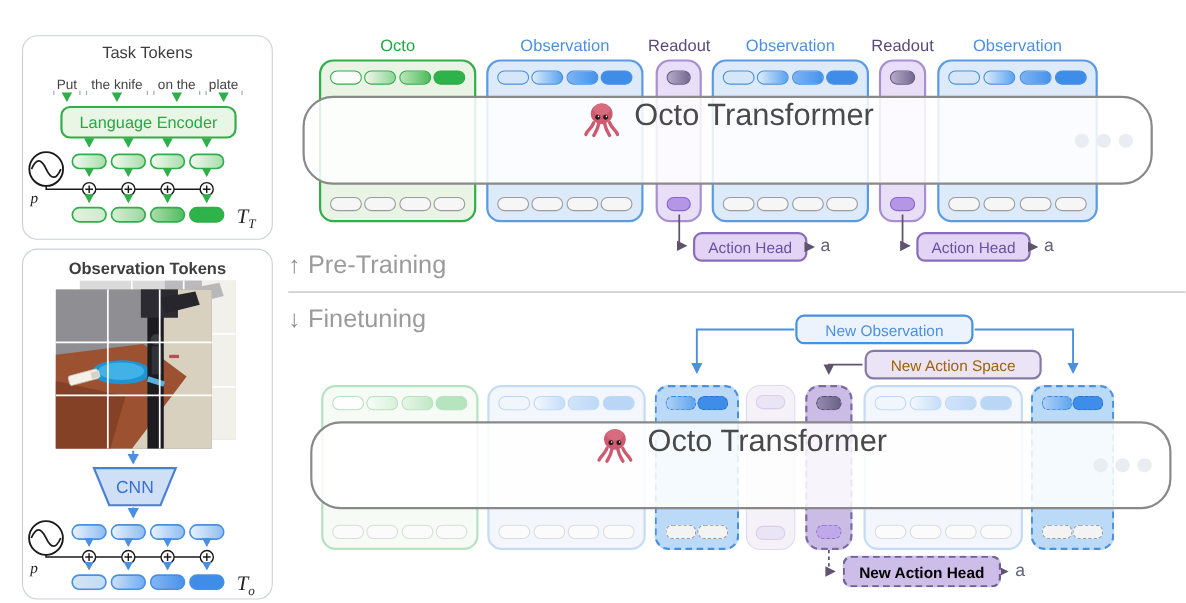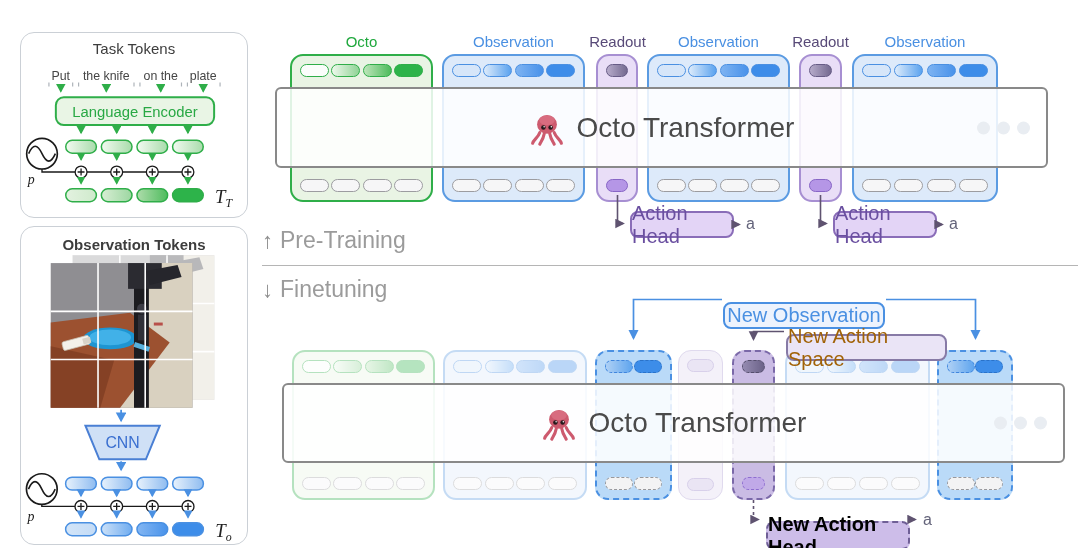--- a/index.html
+++ b/index.html
@@ -38,32 +38,32 @@
   .gray{background:#f6f6f7;border-color:#9c9ca0;}
   .rp-top{width:30px;background:linear-gradient(90deg,#b6abca,#746a90);border-color:#675c86;}
   .rp-bot{width:30px;background:#b596e6;border-color:#8866c6;}
   .dp1{width:28px;background:linear-gradient(90deg,#aed0f5,#5fa5ee);border:1.5px dashed #3f85dd;}
   .dp2{width:28px;background:#3d8de9;border:1.5px dashed #2a72c8;}
   .dgray{width:28px;background:#f3f3f4;border:1.5px dashed #98989c;}
   .pp-top{width:30px;background:linear-gradient(90deg,#958bb1,#6b6288);border:1.5px dashed #544d6c;}
   .pp-bot{width:30px;background:#c0a9e8;border:1.5px dashed #8e6ed0;}
   .lp{width:30px;background:#eae5f4;border:1.5px solid #d8d0ea;}
   
-  .octo-box{position:absolute;border:2.5px solid #898989;border-radius:6px;background:rgba(255,255,255,.85);
-            z-index:2;display:flex;align-items:center;justify-content:center;gap:12px;box-sizing:border-box;}
+  .octo-box{position:absolute;border:2.5px solid #898989;border-radius:28px;background:rgba(255,255,255,.85);
+            z-index:2;display:flex;justify-content:center;gap:12px;box-sizing:border-box;}
   .octo-title{font-size:28px;color:#4a4a4a;}
   .octo-dots{position:absolute;right:16px;top:50%;transform:translateY(-50%);display:flex;gap:7px;}
   .octo-dots span{width:13px;height:13px;border-radius:50%;background:#e9edf2;}
   
   .action-head{position:absolute;background:#e3d4f6;border:2px solid #8a6db8;border-radius:8px;
-               display:flex;align-items:center;justify-content:center;font-size:20px;color:#6a4fa0;
+               display:flex;align-items:center;justify-content:center;font-size:14px;color:#6a4fa0;
                z-index:3;box-sizing:border-box;}
   .out-a{position:absolute;font-size:16px;color:#63637a;z-index:3;}
   .label-box{position:absolute;border-radius:8px;display:flex;align-items:center;justify-content:center;
-             font-size:20px;z-index:5;box-sizing:border-box;margin-top:16px;}
+             font-size:14px;z-index:5;box-sizing:border-box;}
   .nobs{background:#edf3fd;border:2px solid #4a90e2;color:#4a90e2;}
   .nas{background:#eae4f6;border:2px solid #877aa6;color:#a16207;}
   .nah{background:#cdbde9;border:2px dashed #6f5f96;color:#000000;font-weight:bold;}
   .section-tag{position:absolute;display:flex;align-items:center;gap:7px;color:#9b9b9b;font-size:23px;z-index:2;}
   .section-tag .arr{color:#8f8f8f;font-size:22px;}
   .divider{position:absolute;left:262px;top:265px;width:816px;border-top:1.5px solid #b5b5b5;z-index:1;}
   .connectors{position:absolute;left:0;top:0;width:1078px;height:548px;z-index:4;pointer-events:none;}
 </style>
 </head>
 <body>

